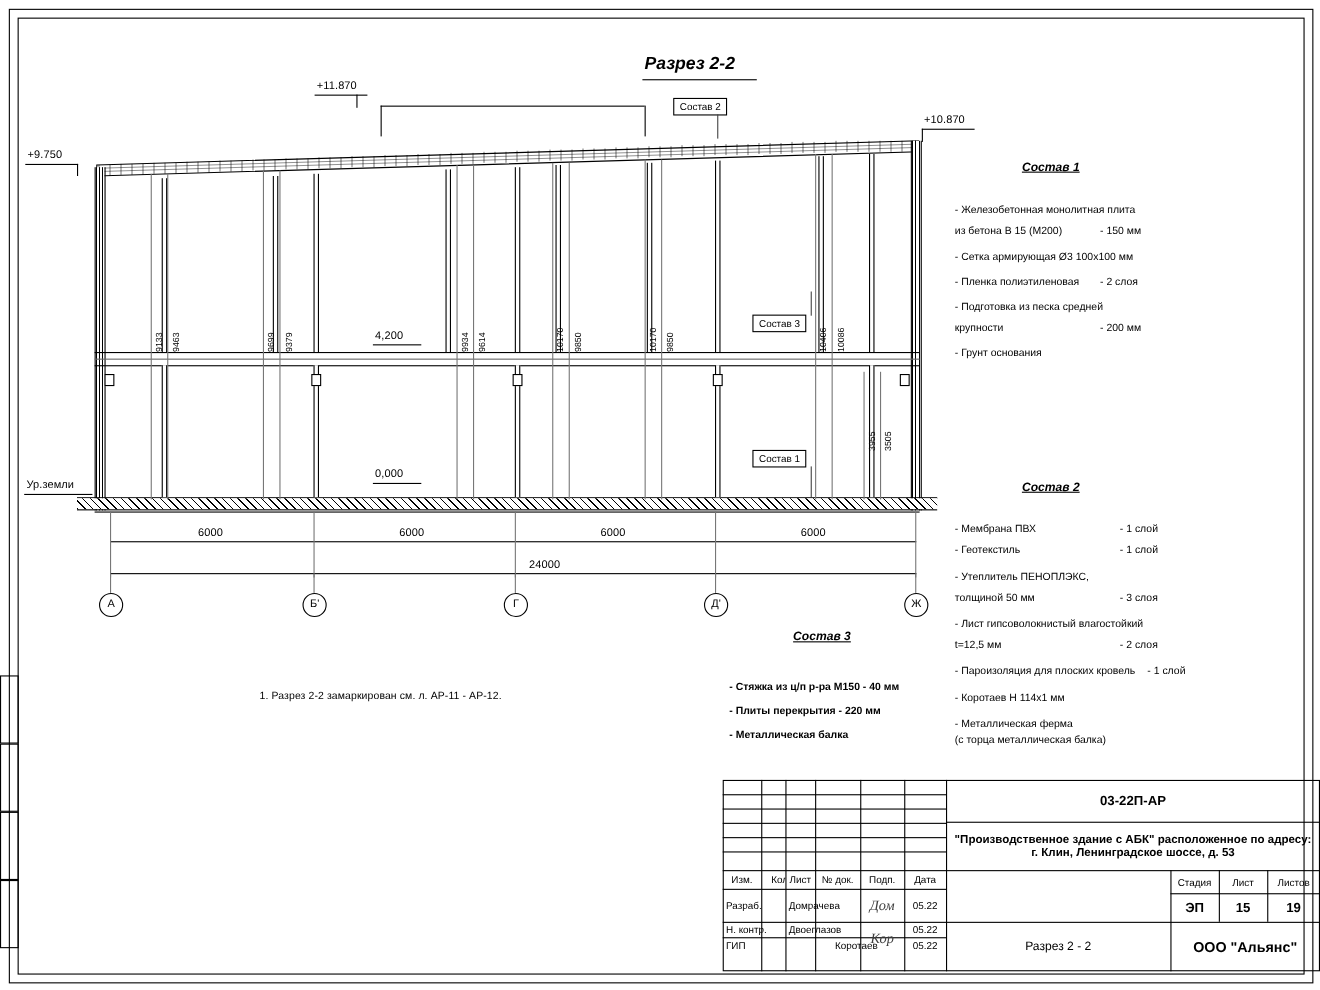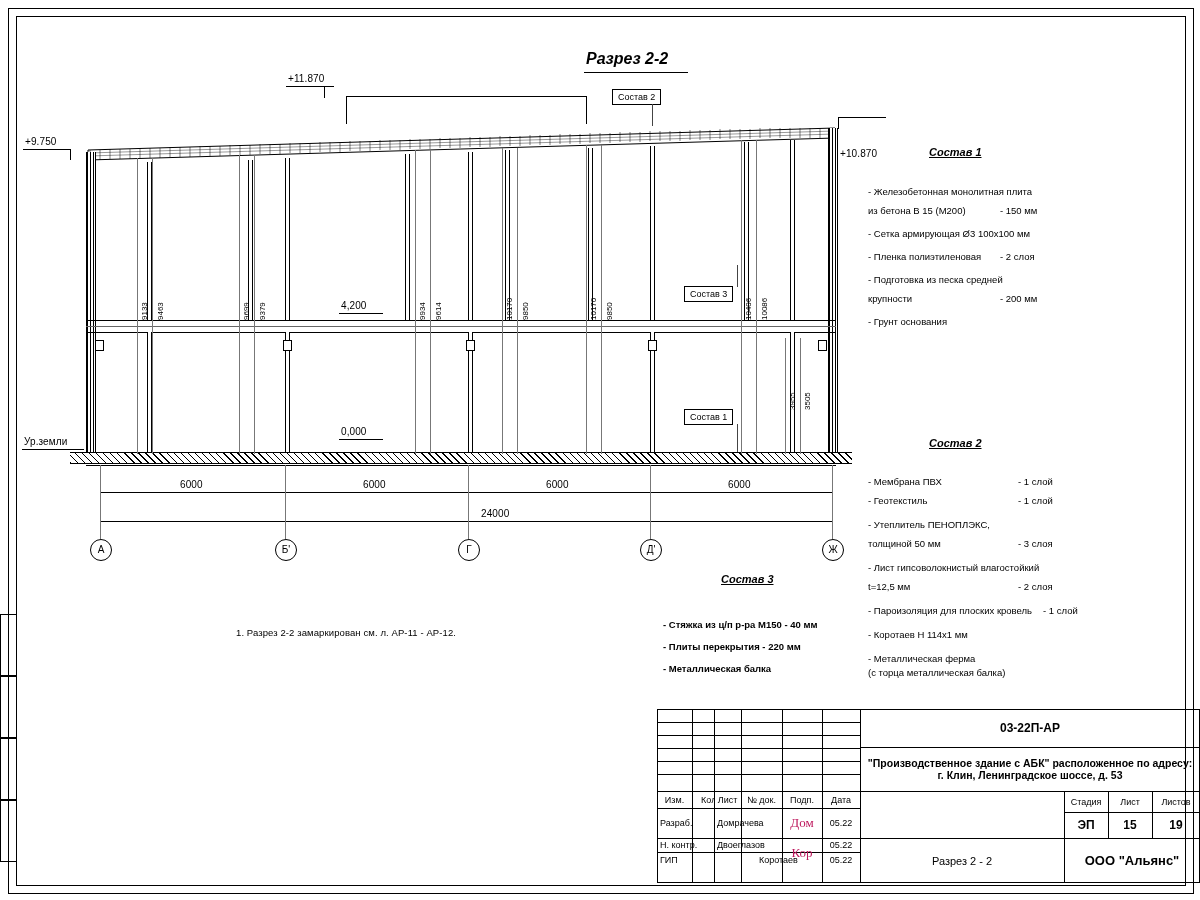--- a/index.html
+++ b/index.html
@@ -33,21 +33,21 @@
   .tagbox{position:absolute;border:1px solid #000;background:#fff;font-size:9px;
           text-align:center;padding:2px 5px;white-space:nowrap;}
 
   
   .stamp{position:absolute;border:1px solid #000;box-sizing:border-box;}
   .cell{position:absolute;box-sizing:border-box;border-left:1px solid #000;border-top:1px solid #000;
         font-size:9px;display:flex;align-items:center;justify-content:center;text-align:center;overflow:hidden;}
   .cell.left{justify-content:flex-start;padding-left:3px;text-align:right;}
   .cell.nb{border:none;}
   .big{font-size:12px;font-weight:bold;}
-  .sig{font-family:"Liberation Serif", serif;font-size:13px;color:#be185d;}
+  .sig{font-family:"Liberation Serif", serif;font-style:italic;font-size:13px;color:#404040;}
   .leftmarks{position:absolute;border:1px solid #000;box-sizing:border-box;}
 </style>
 </head>
 <body>
 
 <div id="sheet">
 
   <div class="frame-outer"></div>
   <div class="frame-inner"></div>
 
@@ -59,21 +59,21 @@
   <div class="title-sect" style="left:586px;top:50px;">Разрез 2-2</div>
   <div class="hline" style="left:584px;top:72px;width:104px;"></div>
 
   <div class="lbl" style="left:288px;top:73px;">+11.870</div>
   <div class="hline" style="left:286px;top:86px;width:48px;"></div>
   <div class="vline" style="left:324px;top:86px;height:12px;"></div>
   <div class="hline" style="left:346px;top:96px;width:240px;"></div>
   <div class="vline" style="left:346px;top:96px;height:28px;"></div>
   <div class="vline" style="left:586px;top:96px;height:28px;"></div>
 
-  <div class="lbl" style="left:840px;top:104px;margin-top:44px;">+10.870</div>
+  <div class="lbl" style="left:840px;top:104px;">+10.870</div>
   <div class="hline" style="left:838px;top:117px;width:48px;"></div>
   <div class="vline" style="left:838px;top:117px;height:12px;"></div>
 
   <div class="lbl" style="left:25px;top:136px;">+9.750</div>
   <div class="hline" style="left:23px;top:149px;width:48px;"></div>
   <div class="vline" style="left:70px;top:149px;height:11px;"></div>
 
   <div class="lbl" style="left:24px;top:436px;">Ур.земли</div>
   <div class="hline" style="left:22px;top:449px;width:62px;"></div>
 

